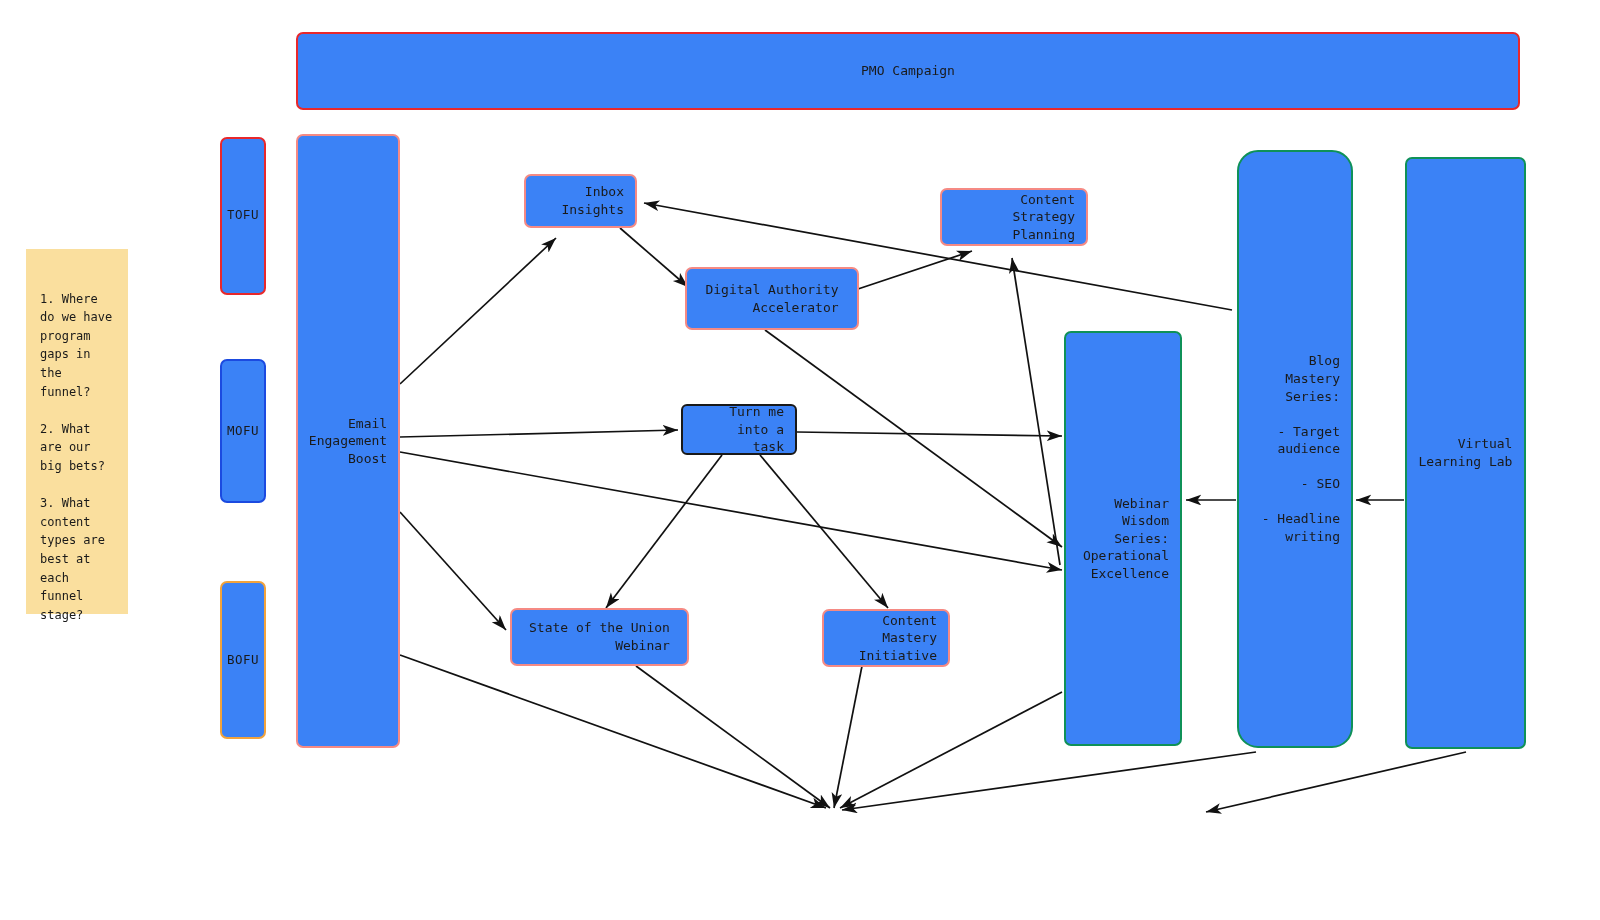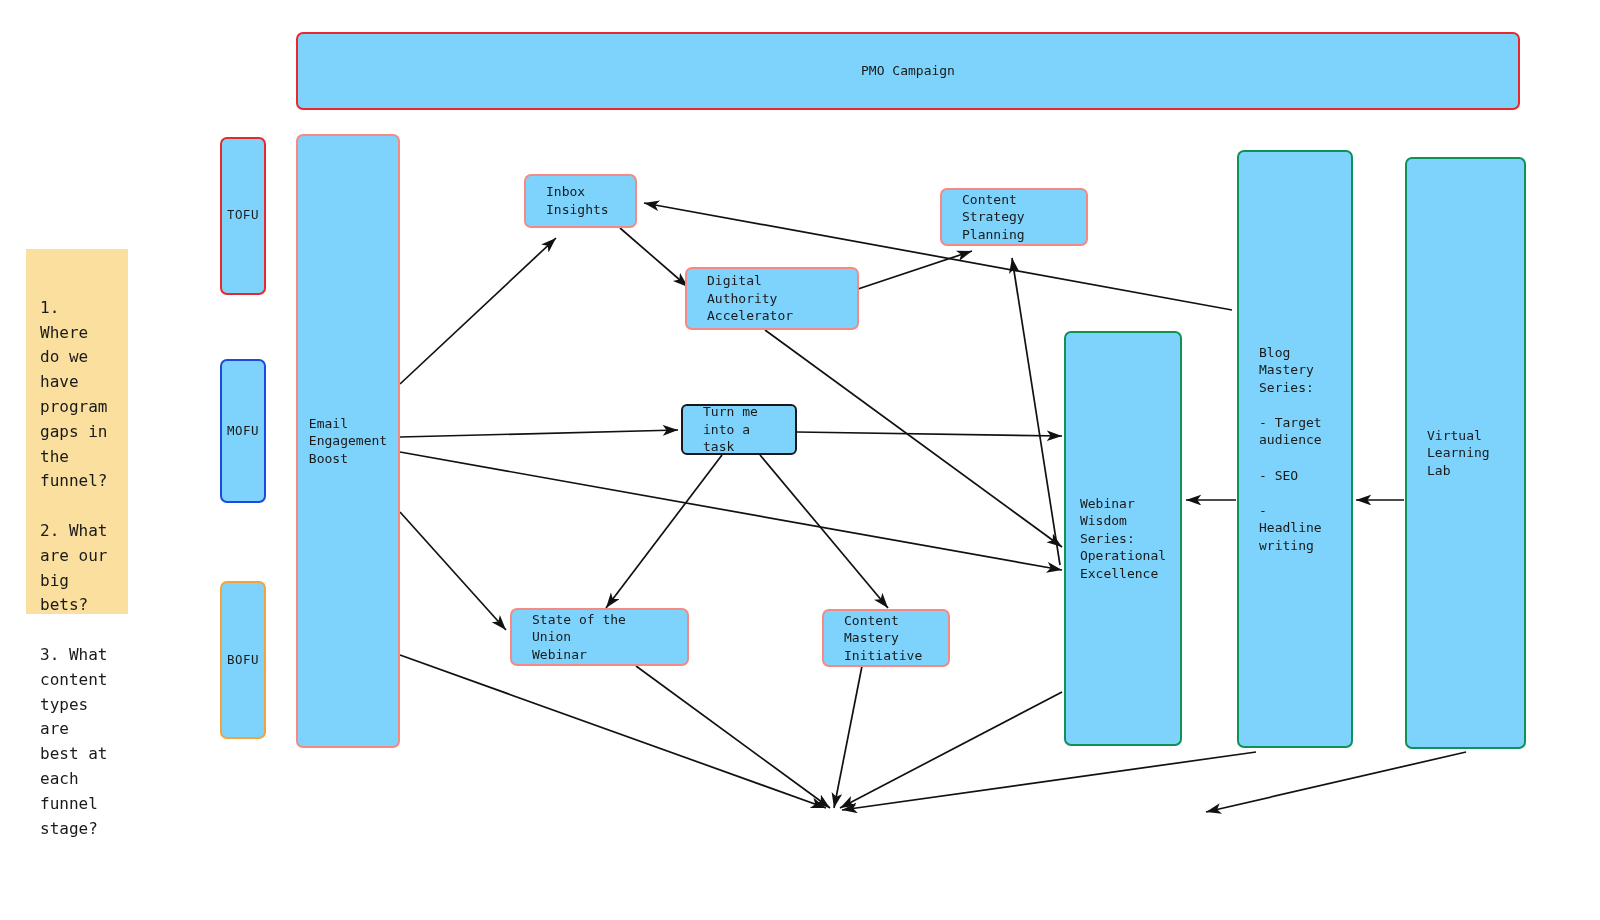--- a/index.html
+++ b/index.html
@@ -22,44 +22,44 @@
     left: 0; top: 0;
     width: 1600px; height: 920px;
     pointer-events: none;
     z-index: 1;
   }
   .node {
     position: absolute;
     display: flex;
     align-items: center;
     justify-content: center;
-    text-align: left;
-    background: #7dd3fc;
+    text-align: right;
+    background: #3b82f6;
     border-radius: 7px;
     z-index: 2;
     font-size: 13px;
     line-height: 1.35;
     color: #1a1a1a;
     white-space: pre-line;
-    padding: 4px 20px;
+    padding: 4px 11px;
   }
   .node-banner      { border: 2px solid #e8282b; }
   .node-salmon      { border: 2.5px solid #f58a84; }
   .node-black       { border: 2px solid #191919; border-radius: 6px; }
   .node-green       { border: 2.5px solid #0f9158; }
   .node-purple      { border: 2.5px solid #c03ce0; }
   .node-tofu        { border: 2px solid #e8282b; }
   .node-mofu        { border: 2px solid #1b4ae0; }
   .node-bofu        { border: 2px solid #f2a33c; }
 
   .sticky {
     position: absolute;
     background: #fadf9e;
     color: #1a1a1a;
-    font-size: 16px;
+    font-size: 12px;
     line-height: 1.55;
     padding: 22px 14px 14px 14px;
     white-space: pre-line;
     z-index: 2;
     border: none;
   }
   .label-small { font-size: 12.5px; letter-spacing: .5px; }
 </style>
 </head>
 <body>
@@ -173,21 +173,21 @@
 Initiative</span>
   </div>
 
   <div class="node node-green" style="left:1064px; top:331px; width:118px; height:415px;">
     <span>Webinar Wisdom
 Series:
 Operational
 Excellence</span>
   </div>
 
-  <div class="node node-green" style="left:1237px; top:150px; width:116px; height:598px;">
+  <div class="node node-green" style="left:1237px; top:150px; width:116px; height:598px;border-radius:21px;">
     <span>Blog Mastery
 Series:
 
 - Target
 audience
 
 - SEO
 
 - Headline
 writing</span>

